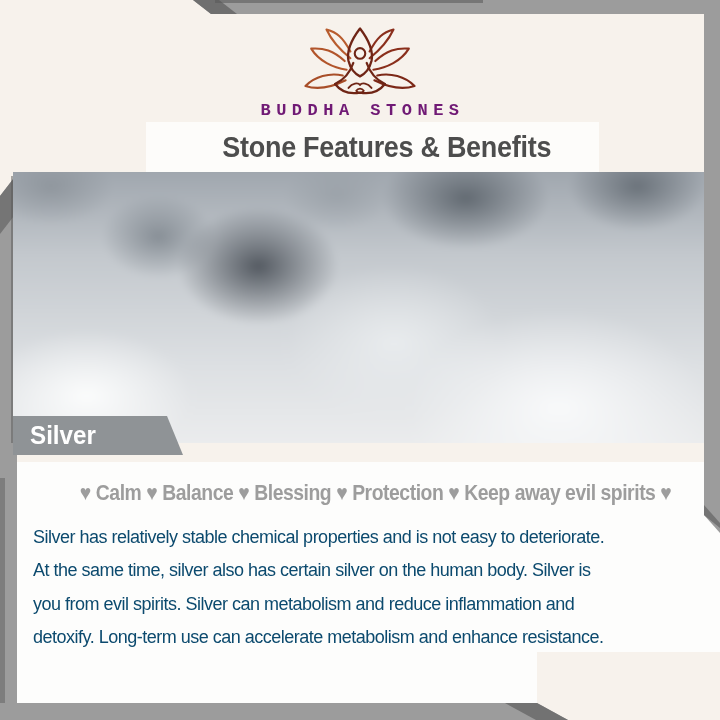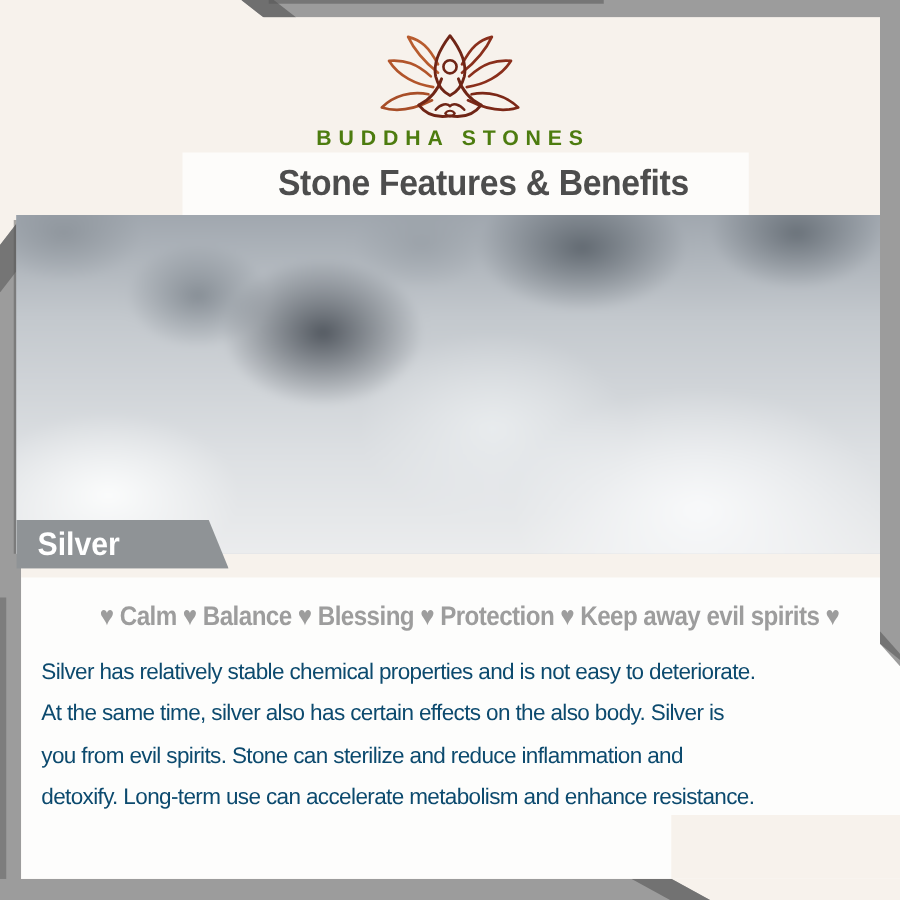--- a/index.html
+++ b/index.html
@@ -25,22 +25,22 @@
     clip-path:polygon(0 22px,100% 0,100% 38px,0 60px);z-index:2;}
   .frame-left-line{left:0;top:478px;width:5px;height:242px;background:#7d7d7d;z-index:2;}
   .frame-bottom{left:0;top:703px;width:568px;height:17px;background:#9c9c9c;
     clip-path:polygon(0 0,537px 0,100% 100%,0 100%);z-index:2;}
   .frame-bottom-accent{left:505px;top:703px;width:63px;height:17px;background:#727272;
     clip-path:polygon(0 0,32px 0,63px 100%,31px 100%);z-index:3;}
   
   .logo-wrap{left:0;top:0;width:720px;height:122px;z-index:3;}
   .lotus{position:absolute;left:293px;top:24px;width:134px;height:78px;}
   .brand-name{position:absolute;left:0;top:101px;width:720px;text-align:center;
-    font-family:Liberation Sans, sans-serif;font-size:17px;letter-spacing:5.5px;
-    padding-left:5px;box-sizing:border-box;color:#4d7c0f;font-weight:600;}
+    font-family:Liberation Mono, monospace;font-size:17px;letter-spacing:5.5px;
+    padding-left:5px;box-sizing:border-box;color:#701a75;font-weight:600;}
   
   .title-band{left:146px;top:122px;width:425px;height:50px;background:#fdfcfa;
     display:flex;align-items:center;justify-content:center;z-index:3;padding-left:28px;}
   .title-band span{font-size:29px;font-weight:bold;color:#4d4d4d;letter-spacing:-.3px;
     transform:scaleX(.93);white-space:nowrap;}
   
   .photo{left:13px;top:172px;width:691px;height:271px;overflow:hidden;z-index:3;background:#cfd4d8;}
   .photo-tex{position:absolute;left:-12px;top:-12px;right:-12px;bottom:-12px;
     filter:blur(3px);
     background-color:#d4d8dc;
@@ -129,18 +129,18 @@
 
   <div class="abs panel"></div>
   <div class="abs panel-cream-patch"></div>
 
   <div class="abs benefits">
     <span>♥ Calm ♥ Balance ♥ Blessing ♥ Protection ♥ Keep away evil spirits ♥</span>
   </div>
 
   <div class="abs description">
     <div class="line">Silver has relatively stable chemical properties and is not easy to deteriorate.</div>
-    <div class="line">At the same time, silver also has certain effects on the also body. Silver is</div>
-    <div class="line">you from evil spirits. Stone can sterilize and reduce inflammation and</div>
+    <div class="line">At the same time, silver also has certain silver on the human body. Silver is</div>
+    <div class="line">you from evil spirits. Silver can metabolism and reduce inflammation and</div>
     <div class="line">detoxify. Long-term use can accelerate metabolism and enhance resistance.</div>
   </div>
 
 </div>
 
 </body></html>

